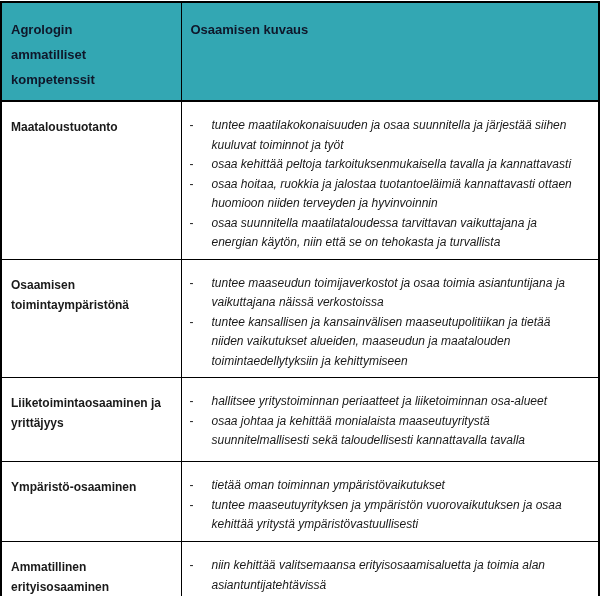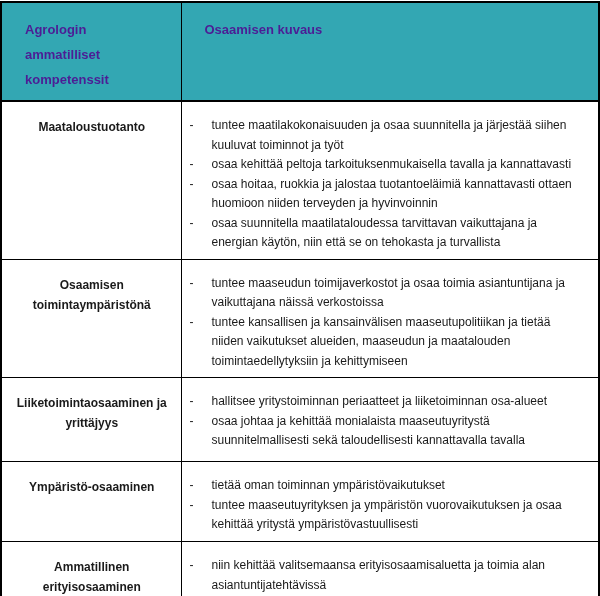--- a/index.html
+++ b/index.html
@@ -16,43 +16,42 @@
     table-layout: fixed;
     border: 2px solid var(--line);
     margin: 1px 0 0 0;
   }
   col.c-left  { width: 180px; }
   col.c-right { width: 418px; }
   td, th { vertical-align: top; border: 1px solid var(--line); }
   
   tr.head th {
     background: var(--accent);
-    color: #4c1d95;
+    color: #0f172a;
     text-align: left;
     font-size: 13px;
     font-weight: bold;
-    padding: 14px 8px 8px 23px;
+    padding: 14px 8px 8px 9px;
     border-bottom: 2px solid var(--line);
     height: 94px;
   }
   th .head-title { display: block; max-width: 106px; line-height: 25px; }
   th .head-title2 { display: block; line-height: 25px; }
   
   td.left {
     padding: 15px 8px 8px 9px;
     font-weight: bold;
     font-size: 12px;
     line-height: 20px;
-    text-align: center;
   }
   td.right { padding: 14px 14px 6px 8px; }
   .bullets { font-size: 12px; line-height: 19.5px; }
   .bullet { display: flex; align-items: flex-start; }
   .bullet .dash { flex: 0 0 22px; }
-  .bullet .text { flex: 1 1 auto; }
+  .bullet .text { flex: 1 1 auto; font-style: italic; }
   
   tr.row-0 td { height: 155px; }
   tr.row-1 td { height: 115px; }
   tr.row-2 td { height: 84px; }
   tr.row-3 td { height: 80px; }
   tr.row-4 td { height: 62px; }
 </style>
 </head>
 <body>
 

